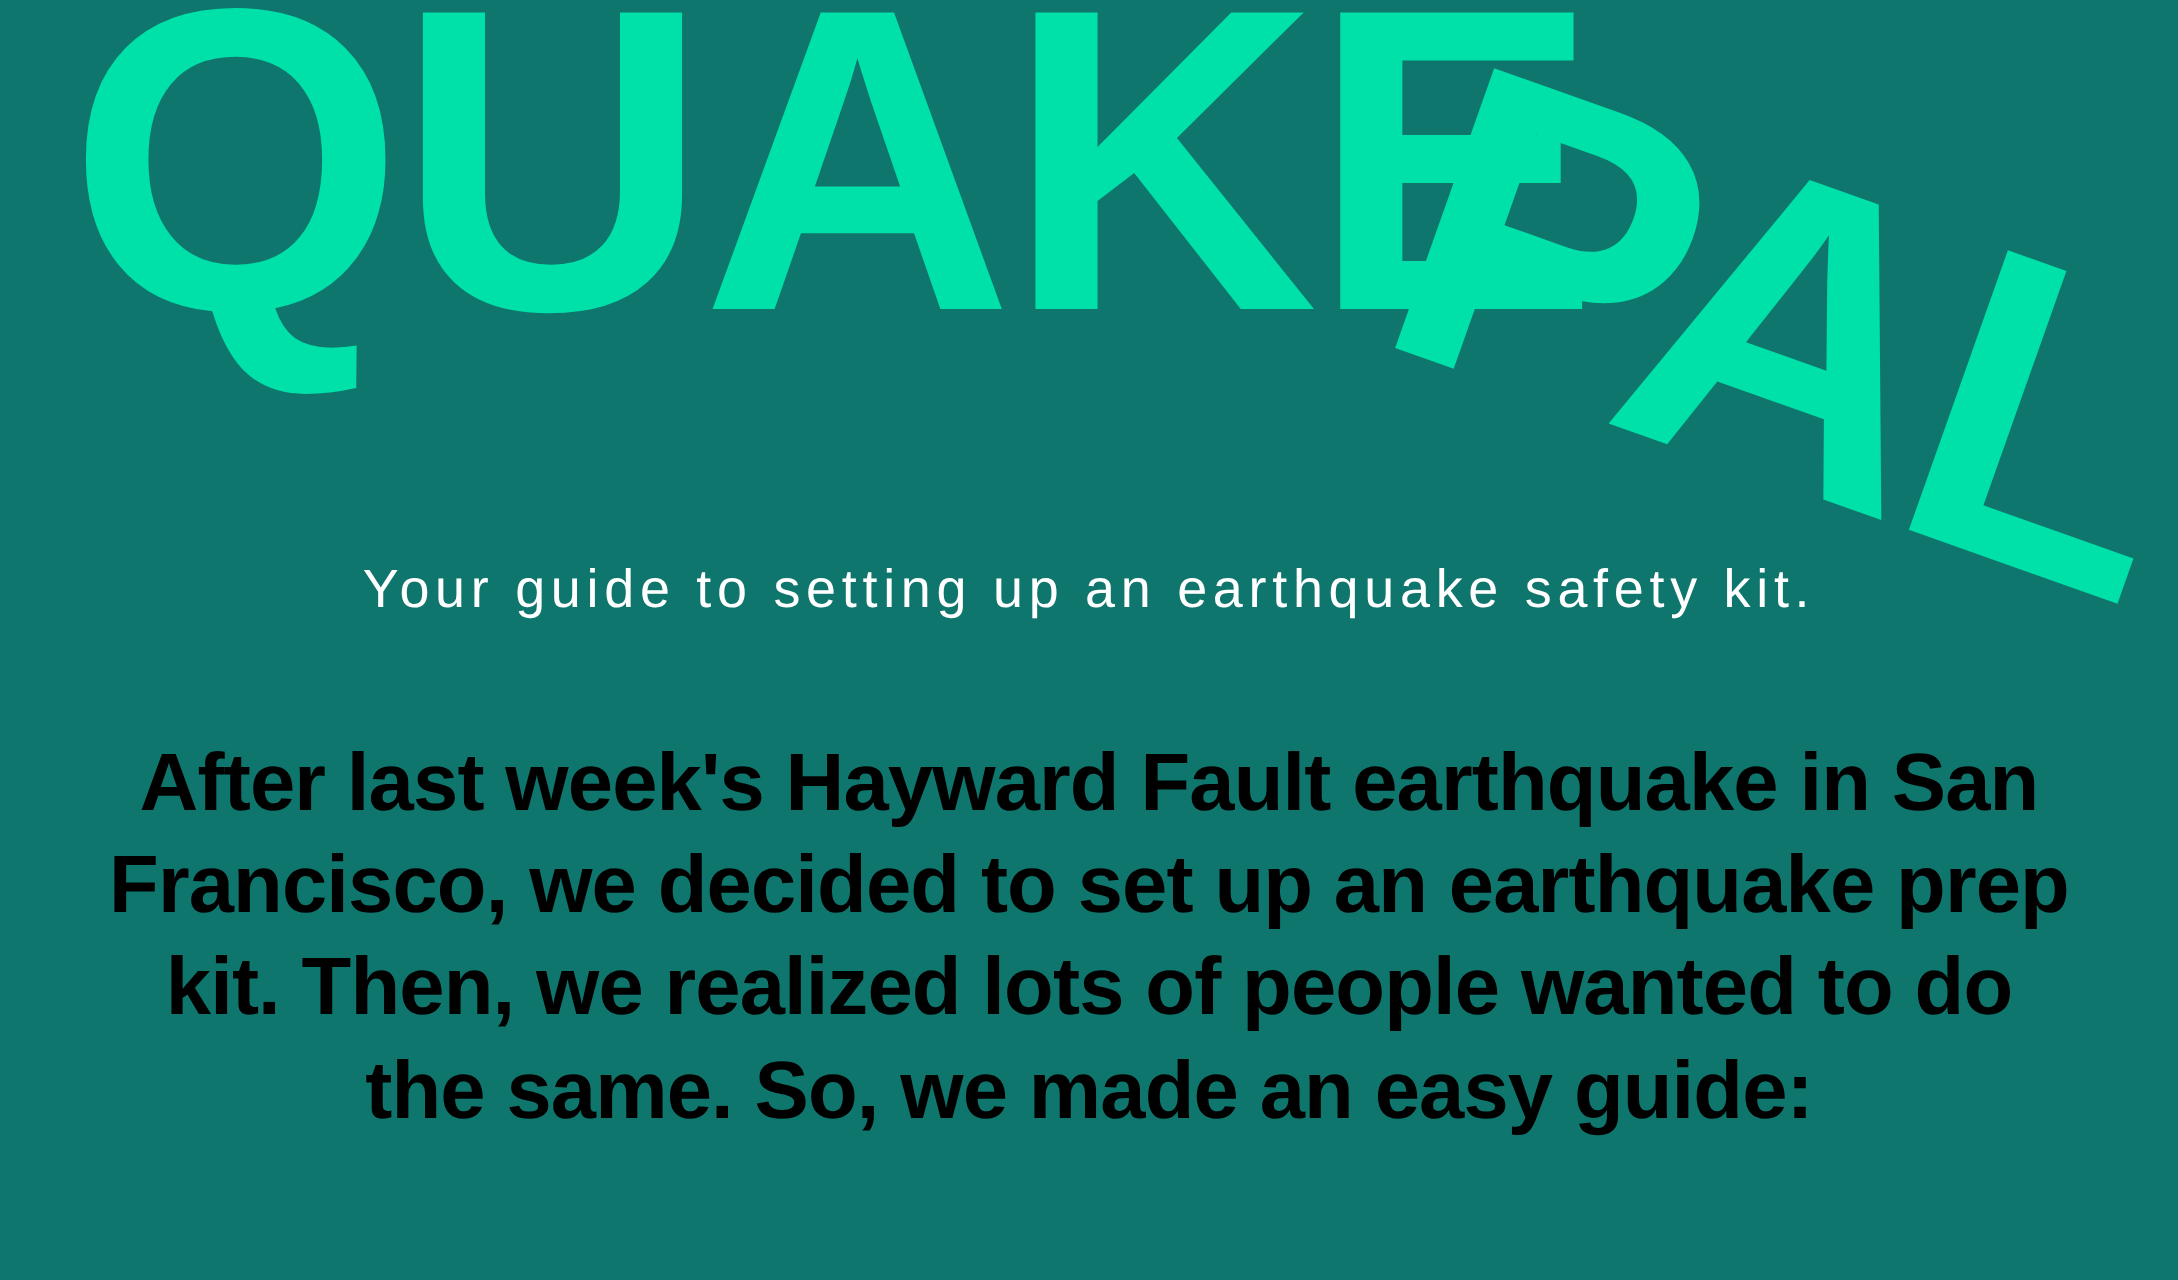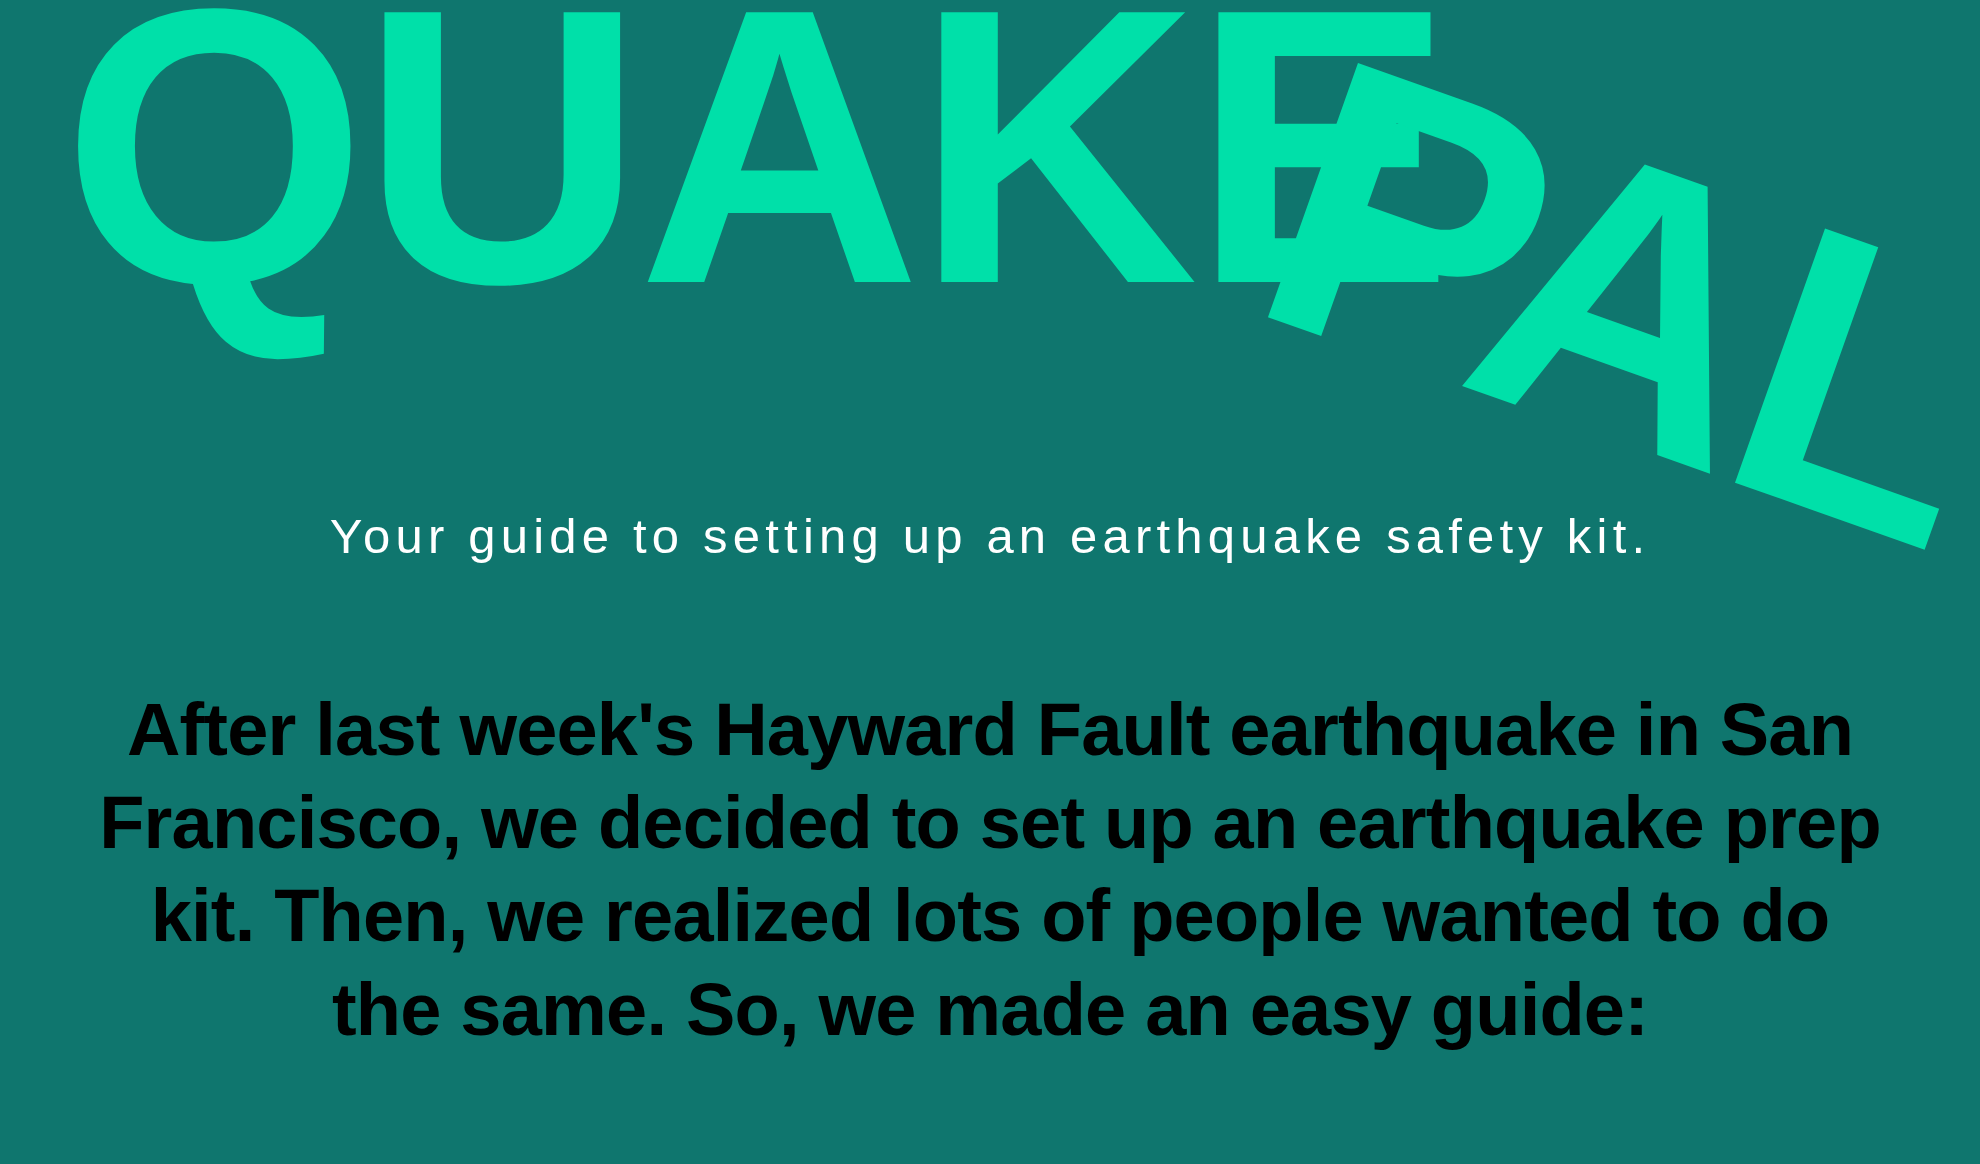--- a/index.html
+++ b/index.html
@@ -81,21 +81,20 @@
     left: 90px;
     top: 664px;
     width: 1800px;
     text-align: center;
     color: #000000;
     font-family: "Liberation Sans", sans-serif;
     font-weight: 700;
     font-size: 74px;
     line-height: 1.26;
     letter-spacing: -0.8px;
-    margin-top: 19px;
   }
 </style>
 </head>
 <body>
 
 <div class="page">
 
   <div class="logo-wrap">
     <div class="logo-quake">QUAKE</div>
     <div class="logo-pal">PAL</div>

